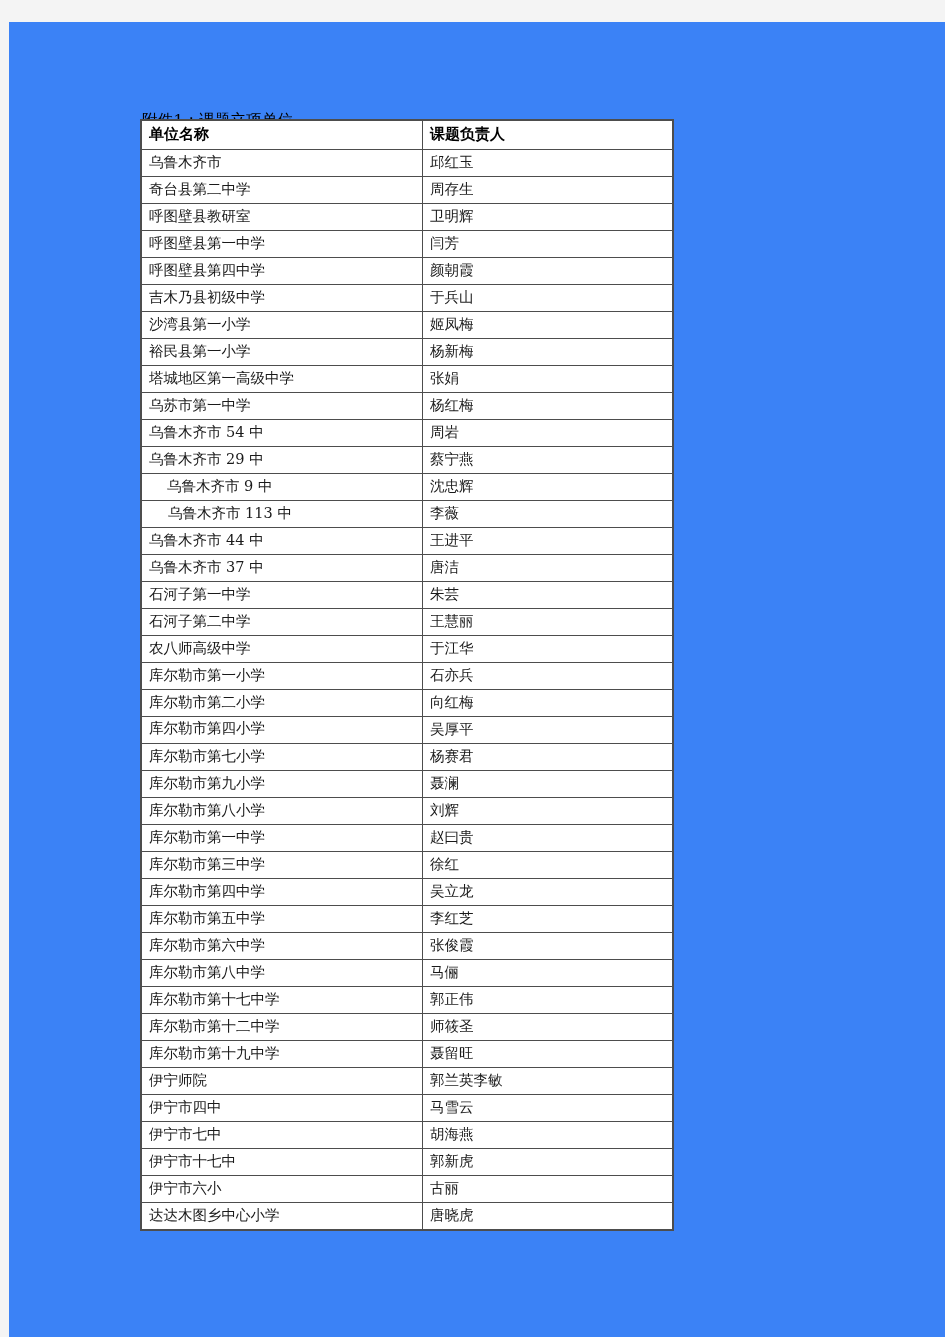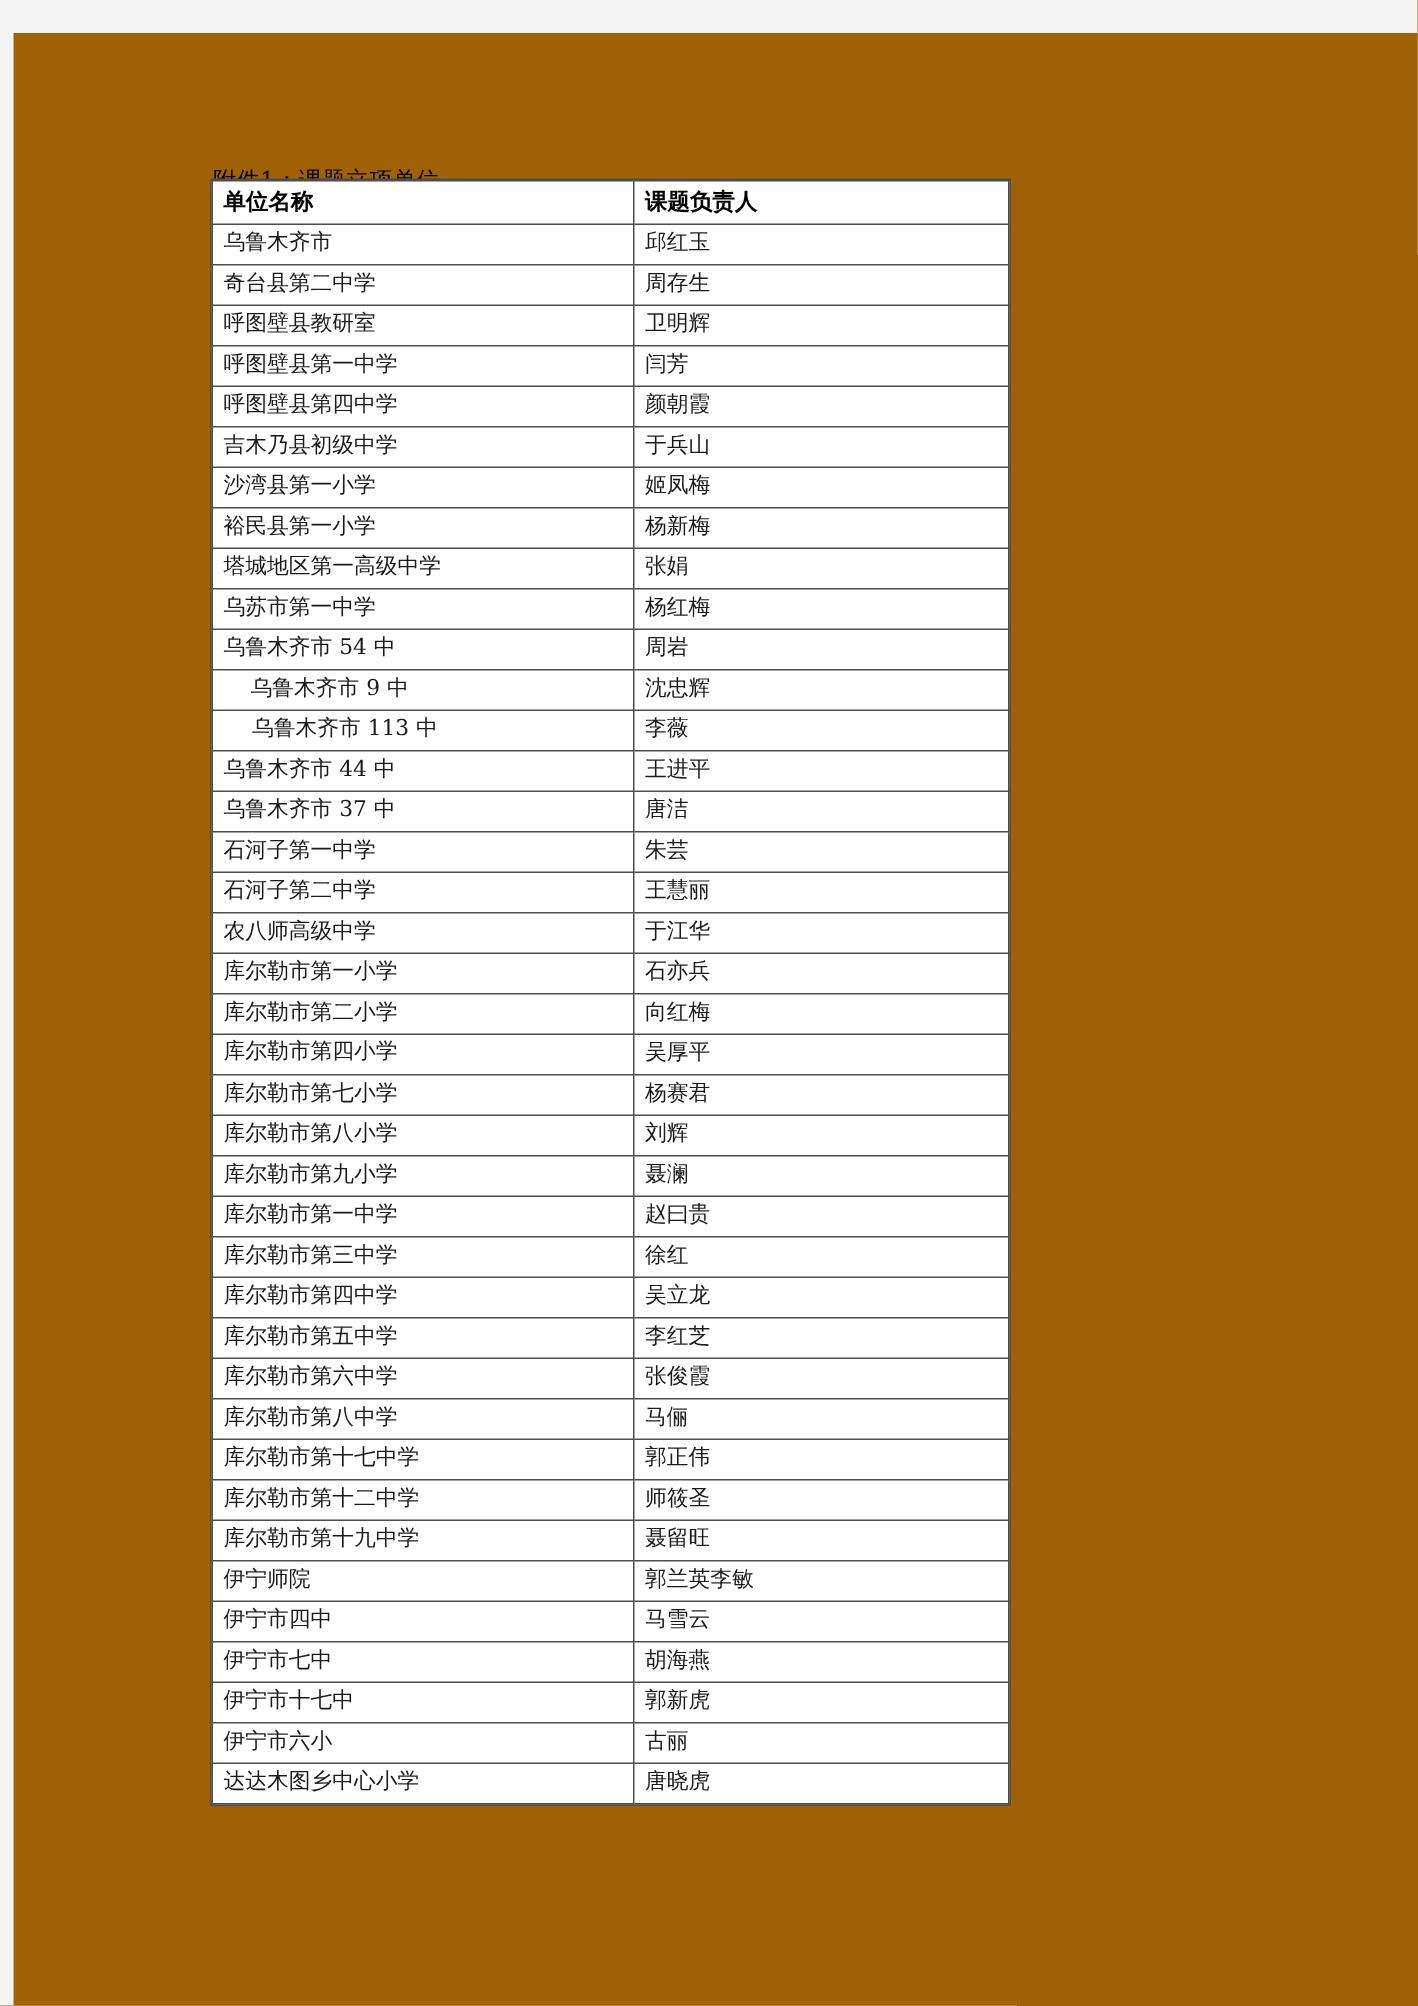--- a/index.html
+++ b/index.html
@@ -75,21 +75,21 @@
     font-weight: normal;
   }
   
   #unit-table {
     outline: 1px solid #4d4d4d;
   }
 </style>
 </head>
 <body style="background: rgb(244, 244, 244);">
 
-<div id="page" style="background: #a16207;">
+<div id="page" style="background: #3b82f6;">
 
   <div id="doc-title">附件1：课题立项单位</div>
 
   <table id="unit-table" style="outline-color: rgb(77, 77, 77);">
     <colgroup>
       <col class="c-unit">
       <col class="c-lead">
     </colgroup>
     <thead>
       <tr>
@@ -136,20 +136,24 @@
         </tr>
         <tr>
           <td style="border-color: rgb(77, 77, 77); color: rgb(26, 26, 26);">乌苏市第一中学</td>
           <td style="border-color: rgb(77, 77, 77); color: rgb(26, 26, 26);">杨红梅</td>
         </tr>
         <tr>
           <td style="border-color: rgb(77, 77, 77); color: rgb(26, 26, 26);">乌鲁木齐市 54 中</td>
           <td style="border-color: rgb(77, 77, 77); color: rgb(26, 26, 26);">周岩</td>
         </tr>
         <tr>
+          <td style="border-color: rgb(77, 77, 77); color: rgb(26, 26, 26);">乌鲁木齐市 29 中</td>
+          <td style="border-color: rgb(77, 77, 77); color: rgb(26, 26, 26);">蔡宁燕</td>
+        </tr>
+        <tr>
           <td style="border-color: rgb(77, 77, 77); color: rgb(26, 26, 26); padding-left: 25px;">乌鲁木齐市 9 中</td>
           <td style="border-color: rgb(77, 77, 77); color: rgb(26, 26, 26);">沈忠辉</td>
         </tr>
         <tr>
           <td style="border-color: rgb(77, 77, 77); color: rgb(26, 26, 26); padding-left: 26px;">乌鲁木齐市 113 中</td>
           <td style="border-color: rgb(77, 77, 77); color: rgb(26, 26, 26);">李薇</td>
         </tr>
         <tr>
           <td style="border-color: rgb(77, 77, 77); color: rgb(26, 26, 26);">乌鲁木齐市 44 中</td>
           <td style="border-color: rgb(77, 77, 77); color: rgb(26, 26, 26);">王进平</td>
@@ -180,28 +184,28 @@
         </tr>
         <tr>
           <td style="border-color: rgb(77, 77, 77); color: rgb(26, 26, 26); font-family: Liberation Mono, monospace;">库尔勒市第四小学</td>
           <td style="border-color: rgb(77, 77, 77); color: rgb(26, 26, 26);">吴厚平</td>
         </tr>
         <tr>
           <td style="border-color: rgb(77, 77, 77); color: rgb(26, 26, 26);">库尔勒市第七小学</td>
           <td style="border-color: rgb(77, 77, 77); color: rgb(26, 26, 26);">杨赛君</td>
         </tr>
         <tr>
+          <td style="border-color: rgb(77, 77, 77); color: rgb(26, 26, 26);">库尔勒市第九小学</td>
+          <td style="border-color: rgb(77, 77, 77); color: rgb(26, 26, 26);">聂澜</td>
+        </tr>
+        <tr>
           <td style="border-color: rgb(77, 77, 77); color: rgb(26, 26, 26);">库尔勒市第八小学</td>
           <td style="border-color: rgb(77, 77, 77); color: rgb(26, 26, 26);">刘辉</td>
         </tr>
         <tr>
-          <td style="border-color: rgb(77, 77, 77); color: rgb(26, 26, 26);">库尔勒市第九小学</td>
-          <td style="border-color: rgb(77, 77, 77); color: rgb(26, 26, 26);">聂澜</td>
-        </tr>
-        <tr>
           <td style="border-color: rgb(77, 77, 77); color: rgb(26, 26, 26);">库尔勒市第一中学</td>
           <td style="border-color: rgb(77, 77, 77); color: rgb(26, 26, 26);">赵曰贵</td>
         </tr>
         <tr>
           <td style="border-color: rgb(77, 77, 77); color: rgb(26, 26, 26);">库尔勒市第三中学</td>
           <td style="border-color: rgb(77, 77, 77); color: rgb(26, 26, 26);">徐红</td>
         </tr>
         <tr>
           <td style="border-color: rgb(77, 77, 77); color: rgb(26, 26, 26);">库尔勒市第四中学</td>
           <td style="border-color: rgb(77, 77, 77); color: rgb(26, 26, 26);">吴立龙</td>

